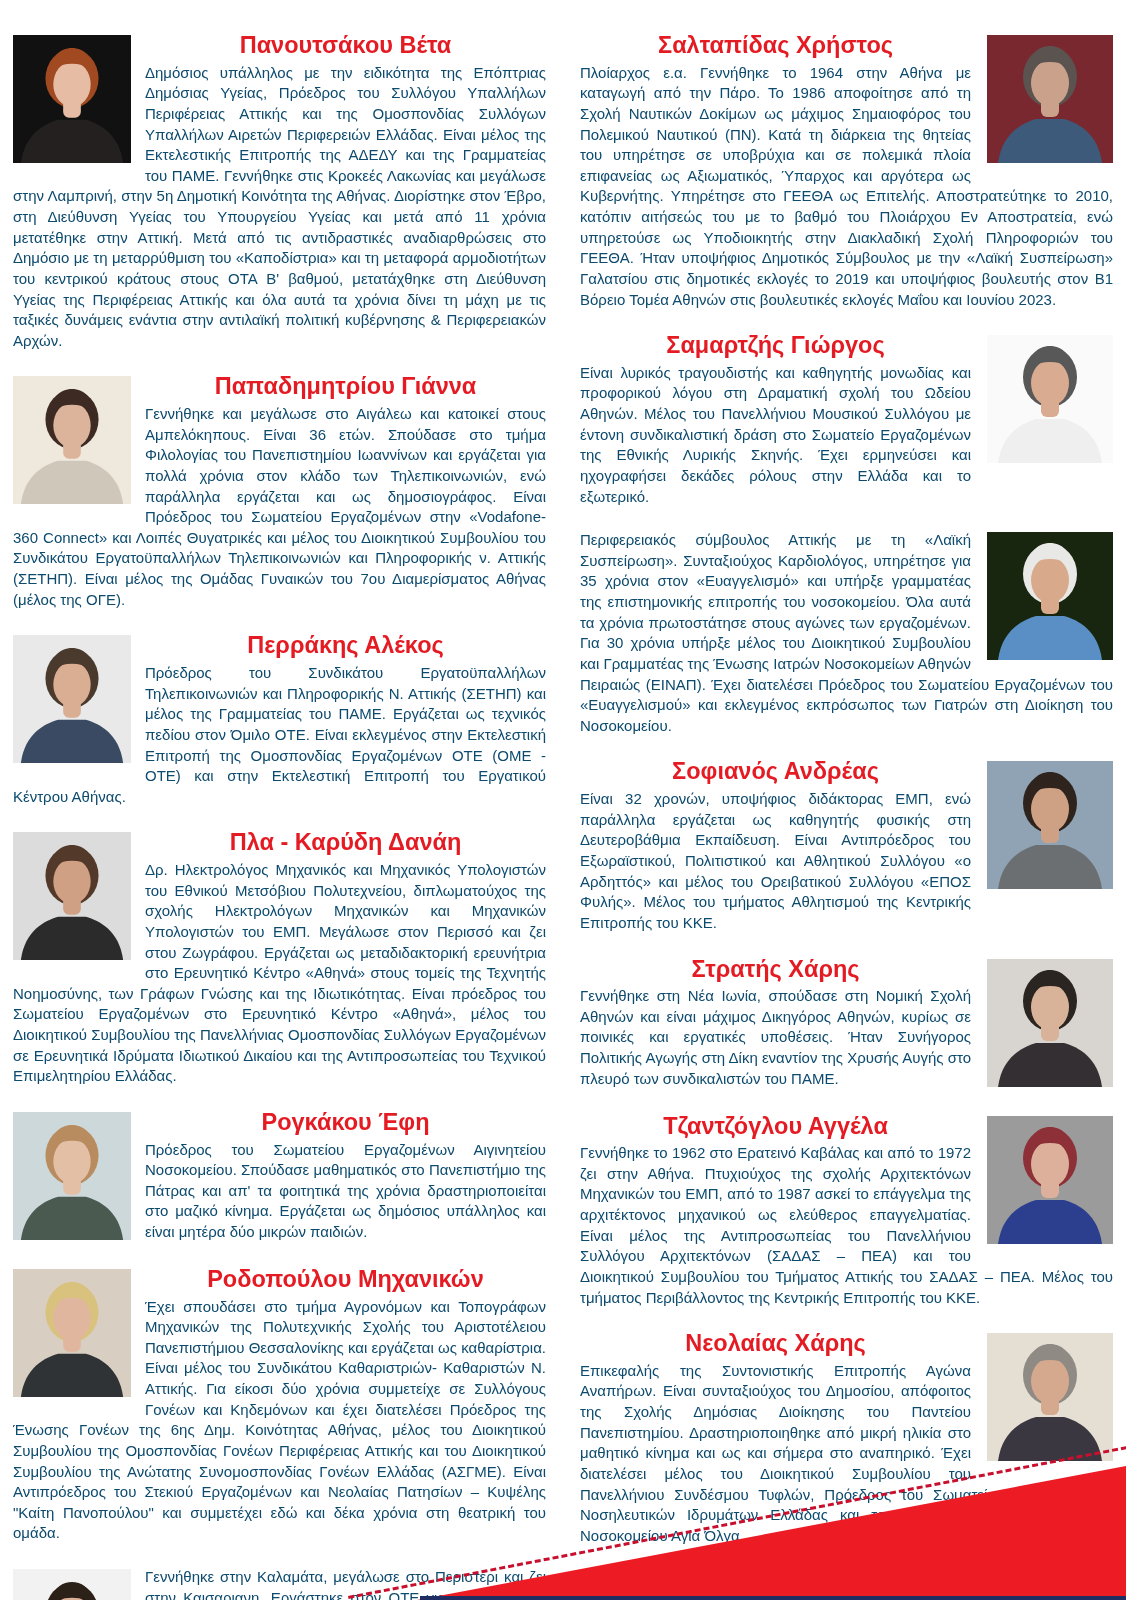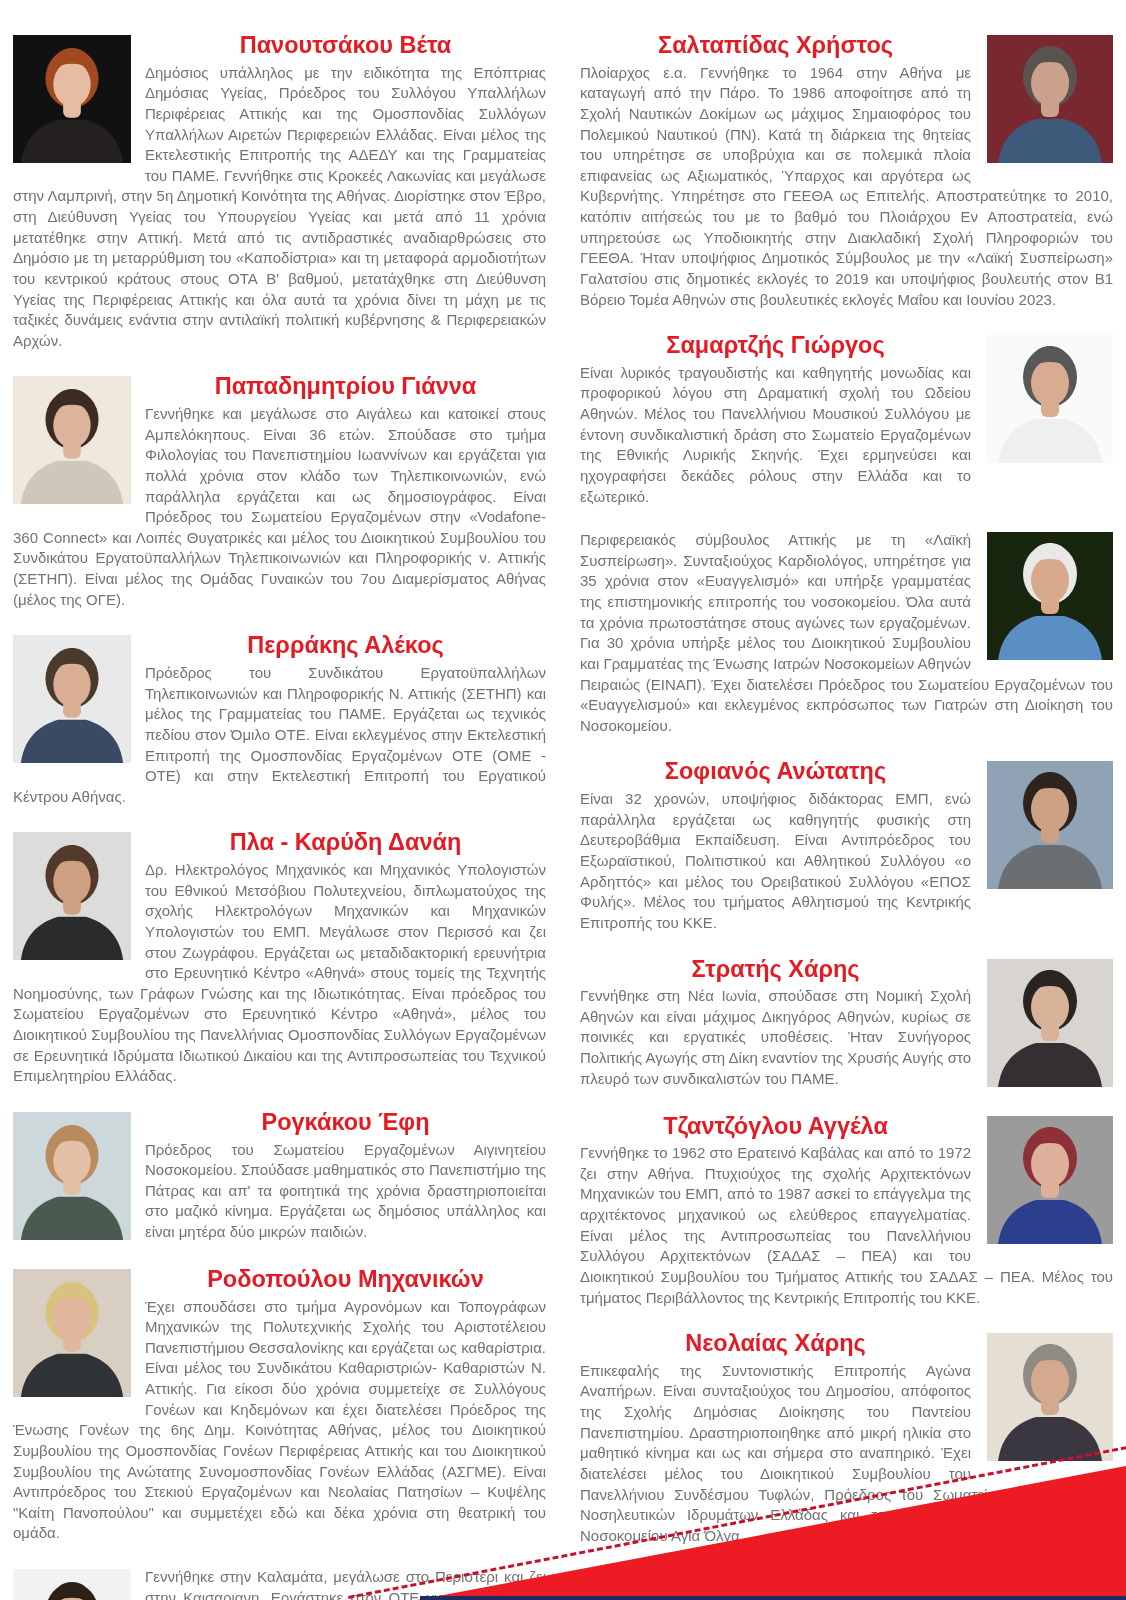--- a/index.html
+++ b/index.html
@@ -35,21 +35,21 @@
     line-height:1.05;
     font-weight:700;
     color:#e51b23;
     letter-spacing:0;
     text-align:center;
   }
   .profile p{
     margin:0;
     font-size:15px;
     line-height:1.375;
-    color:#737373;
+    color:#0c4a6e;
     text-align:justify;
   }
   
   .ribbon-triangle{
     position:absolute;left:0;bottom:0;width:1126px;height:200px;
     background:#ed1b24;
     clip-path:polygon(417px 200px,1126px 66px,1126px 200px);
   }
   .ribbon-dash{
     position:absolute;left:348px;top:1596px;width:820px;height:0;
@@ -184,21 +184,21 @@
         </div>
         <p>Περιφερειακός σύμβουλος Αττικής με τη «Λαϊκή Συσπείρωση». Συνταξιούχος Καρδιολόγος, υπηρέτησε για 35 χρόνια στον «Ευαγγελισμό» και υπήρξε γραμματέας της επιστημονικής επιτροπής του νοσοκομείου. Όλα αυτά τα χρόνια πρωτοστάτησε στους αγώνες των εργαζομένων. Για 30 χρόνια υπήρξε μέλος του Διοικητικού Συμβουλίου και Γραμματέας της Ένωσης Ιατρών Νοσοκομείων Αθηνών Πειραιώς (ΕΙΝΑΠ). Έχει διατελέσει Πρόεδρος του Σωματείου Εργαζομένων του «Ευαγγελισμού» και εκλεγμένος εκπρόσωπος των Γιατρών στη Διοίκηση του Νοσοκομείου.</p>
       </section>
 
       <section class="profile">
         <div class="photo" style="--bg: #8fa3b5; --hair: #2e241d; --skin: #cfa184; --shirt: #6b6f72;">
           <svg>
               <use href="#person-sil"></use>
             </svg>
         </div>
-        <h2>Σοφιανός Ανώτατης</h2>
+        <h2>Σοφιανός Ανδρέας</h2>
         <p>Είναι 32 χρονών, υποψήφιος διδάκτορας ΕΜΠ, ενώ παράλληλα εργάζεται ως καθηγητής φυσικής στη Δευτεροβάθμια Εκπαίδευση. Είναι Αντιπρόεδρος του Εξωραϊστικού, Πολιτιστικού και Αθλητικού Συλλόγου «ο Αρδηττός» και μέλος του Ορειβατικού Συλλόγου «ΕΠΟΣ Φυλής». Μέλος του τμήματος Αθλητισμού της Κεντρικής Επιτροπής του ΚΚΕ.</p>
       </section>
 
       <section class="profile">
         <div class="photo" style="--bg: #d8d5d0; --hair: #2a2520; --skin: #d9b29a; --shirt: #332f33;">
           <svg>
               <use href="#person-sil"></use>
             </svg>
         </div>
         <h2>Στρατής Χάρης</h2>

